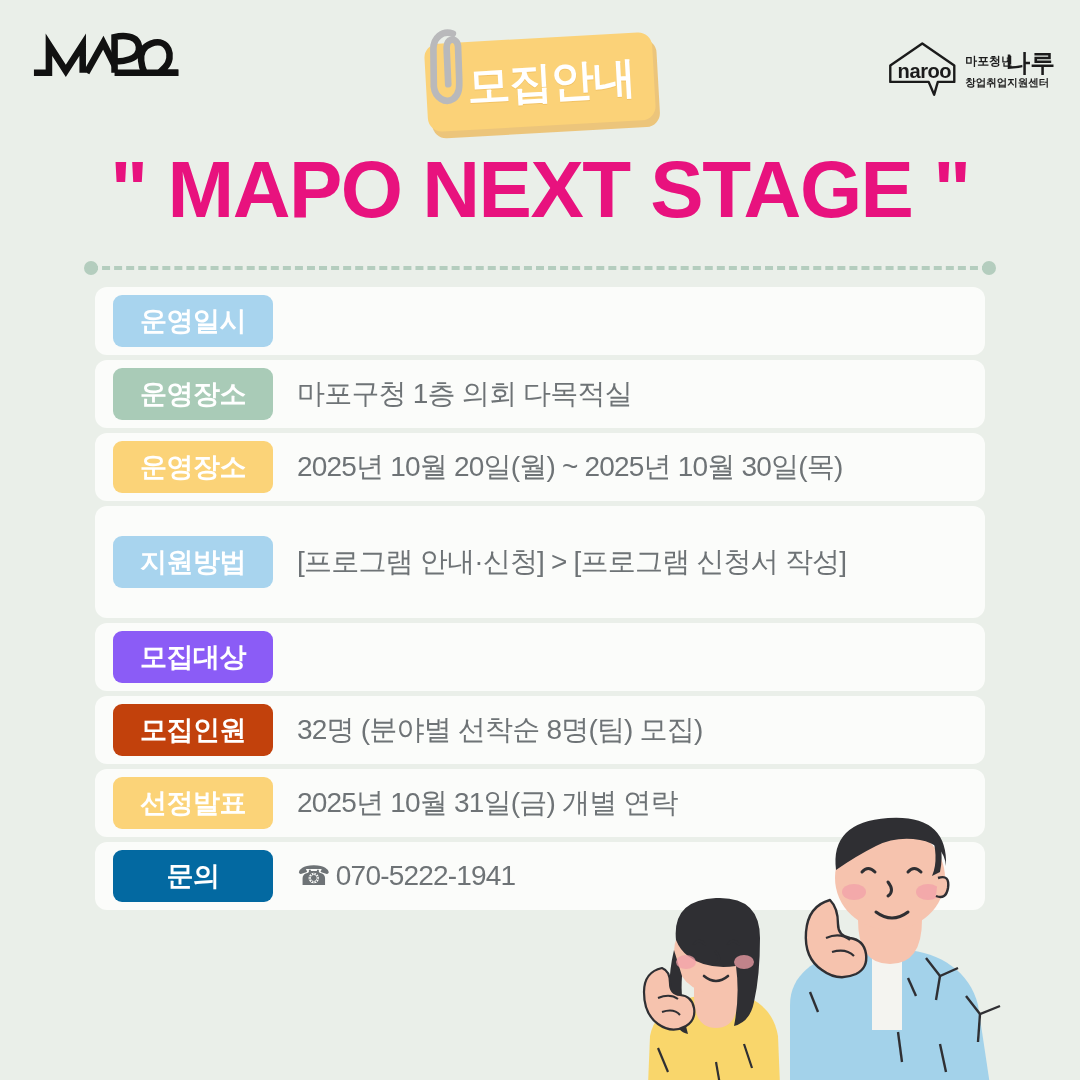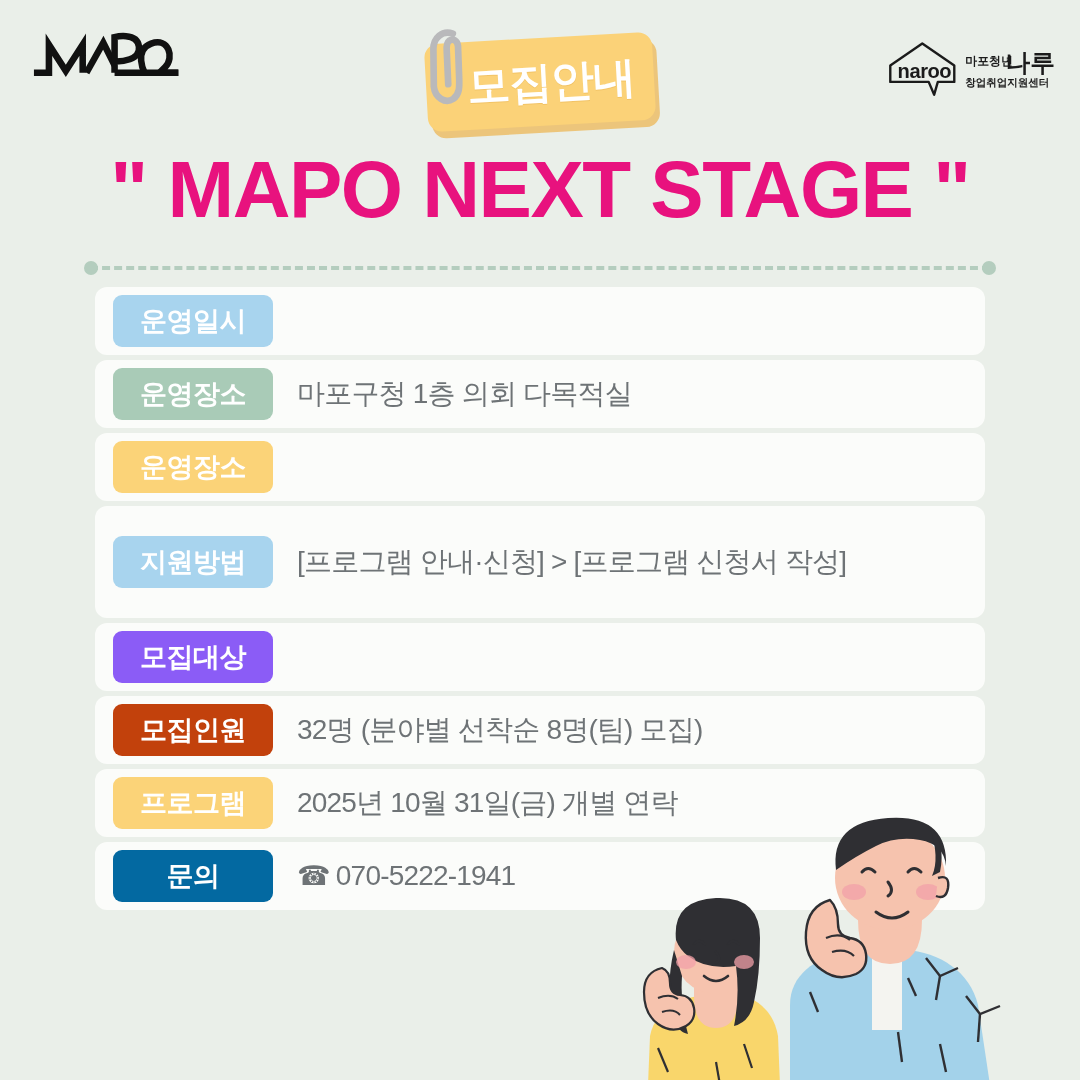--- a/index.html
+++ b/index.html
@@ -231,40 +231,41 @@
       <div class="row-label" style="background-color: rgb(168, 212, 238);">운영일시</div>
     </div>
 
     <div class="row">
       <div class="row-label" style="background-color: rgb(169, 203, 183);">운영장소</div>
       <div class="row-value"><span>마포구청 1층 의회 다목적실</span></div>
     </div>
 
     <div class="row">
       <div class="row-label" style="background-color: rgb(251, 211, 120);">운영장소</div>
+      <div class="row-value"><span>2025년 10월 20일(월) ~ 2025년 10월 30일(목)</span></div>
     </div>
 
     <div class="row tall">
       <div class="row-label" style="background-color: rgb(168, 212, 238);">지원방법</div>
       <div class="row-value">
         <span class="line2">[프로그램 안내·신청] &gt; [프로그램 신청서 작성]</span>
       </div>
     </div>
 
     <div class="row">
       <div class="row-label" style="background-color: #8b5cf6;">모집대상</div>
     </div>
 
     <div class="row">
       <div class="row-label" style="background-color: #c2410c;">모집인원</div>
       <div class="row-value"><span>32명 (분야별 선착순 8명(팀) 모집)</span></div>
     </div>
 
     <div class="row">
-      <div class="row-label" style="background-color: rgb(251, 211, 120);">프로그램</div>
+      <div class="row-label" style="background-color: rgb(251, 211, 120);">선정발표</div>
       <div class="row-value"><span>2025년 10월 31일(금) 개별 연락</span></div>
     </div>
 
     <div class="row">
       <div class="row-label" style="background-color: #0369a1;">문의</div>
       <div class="row-value">
         <span class="phone-icon">☎</span><span>070-5222-1941</span>
       </div>
     </div>
 

